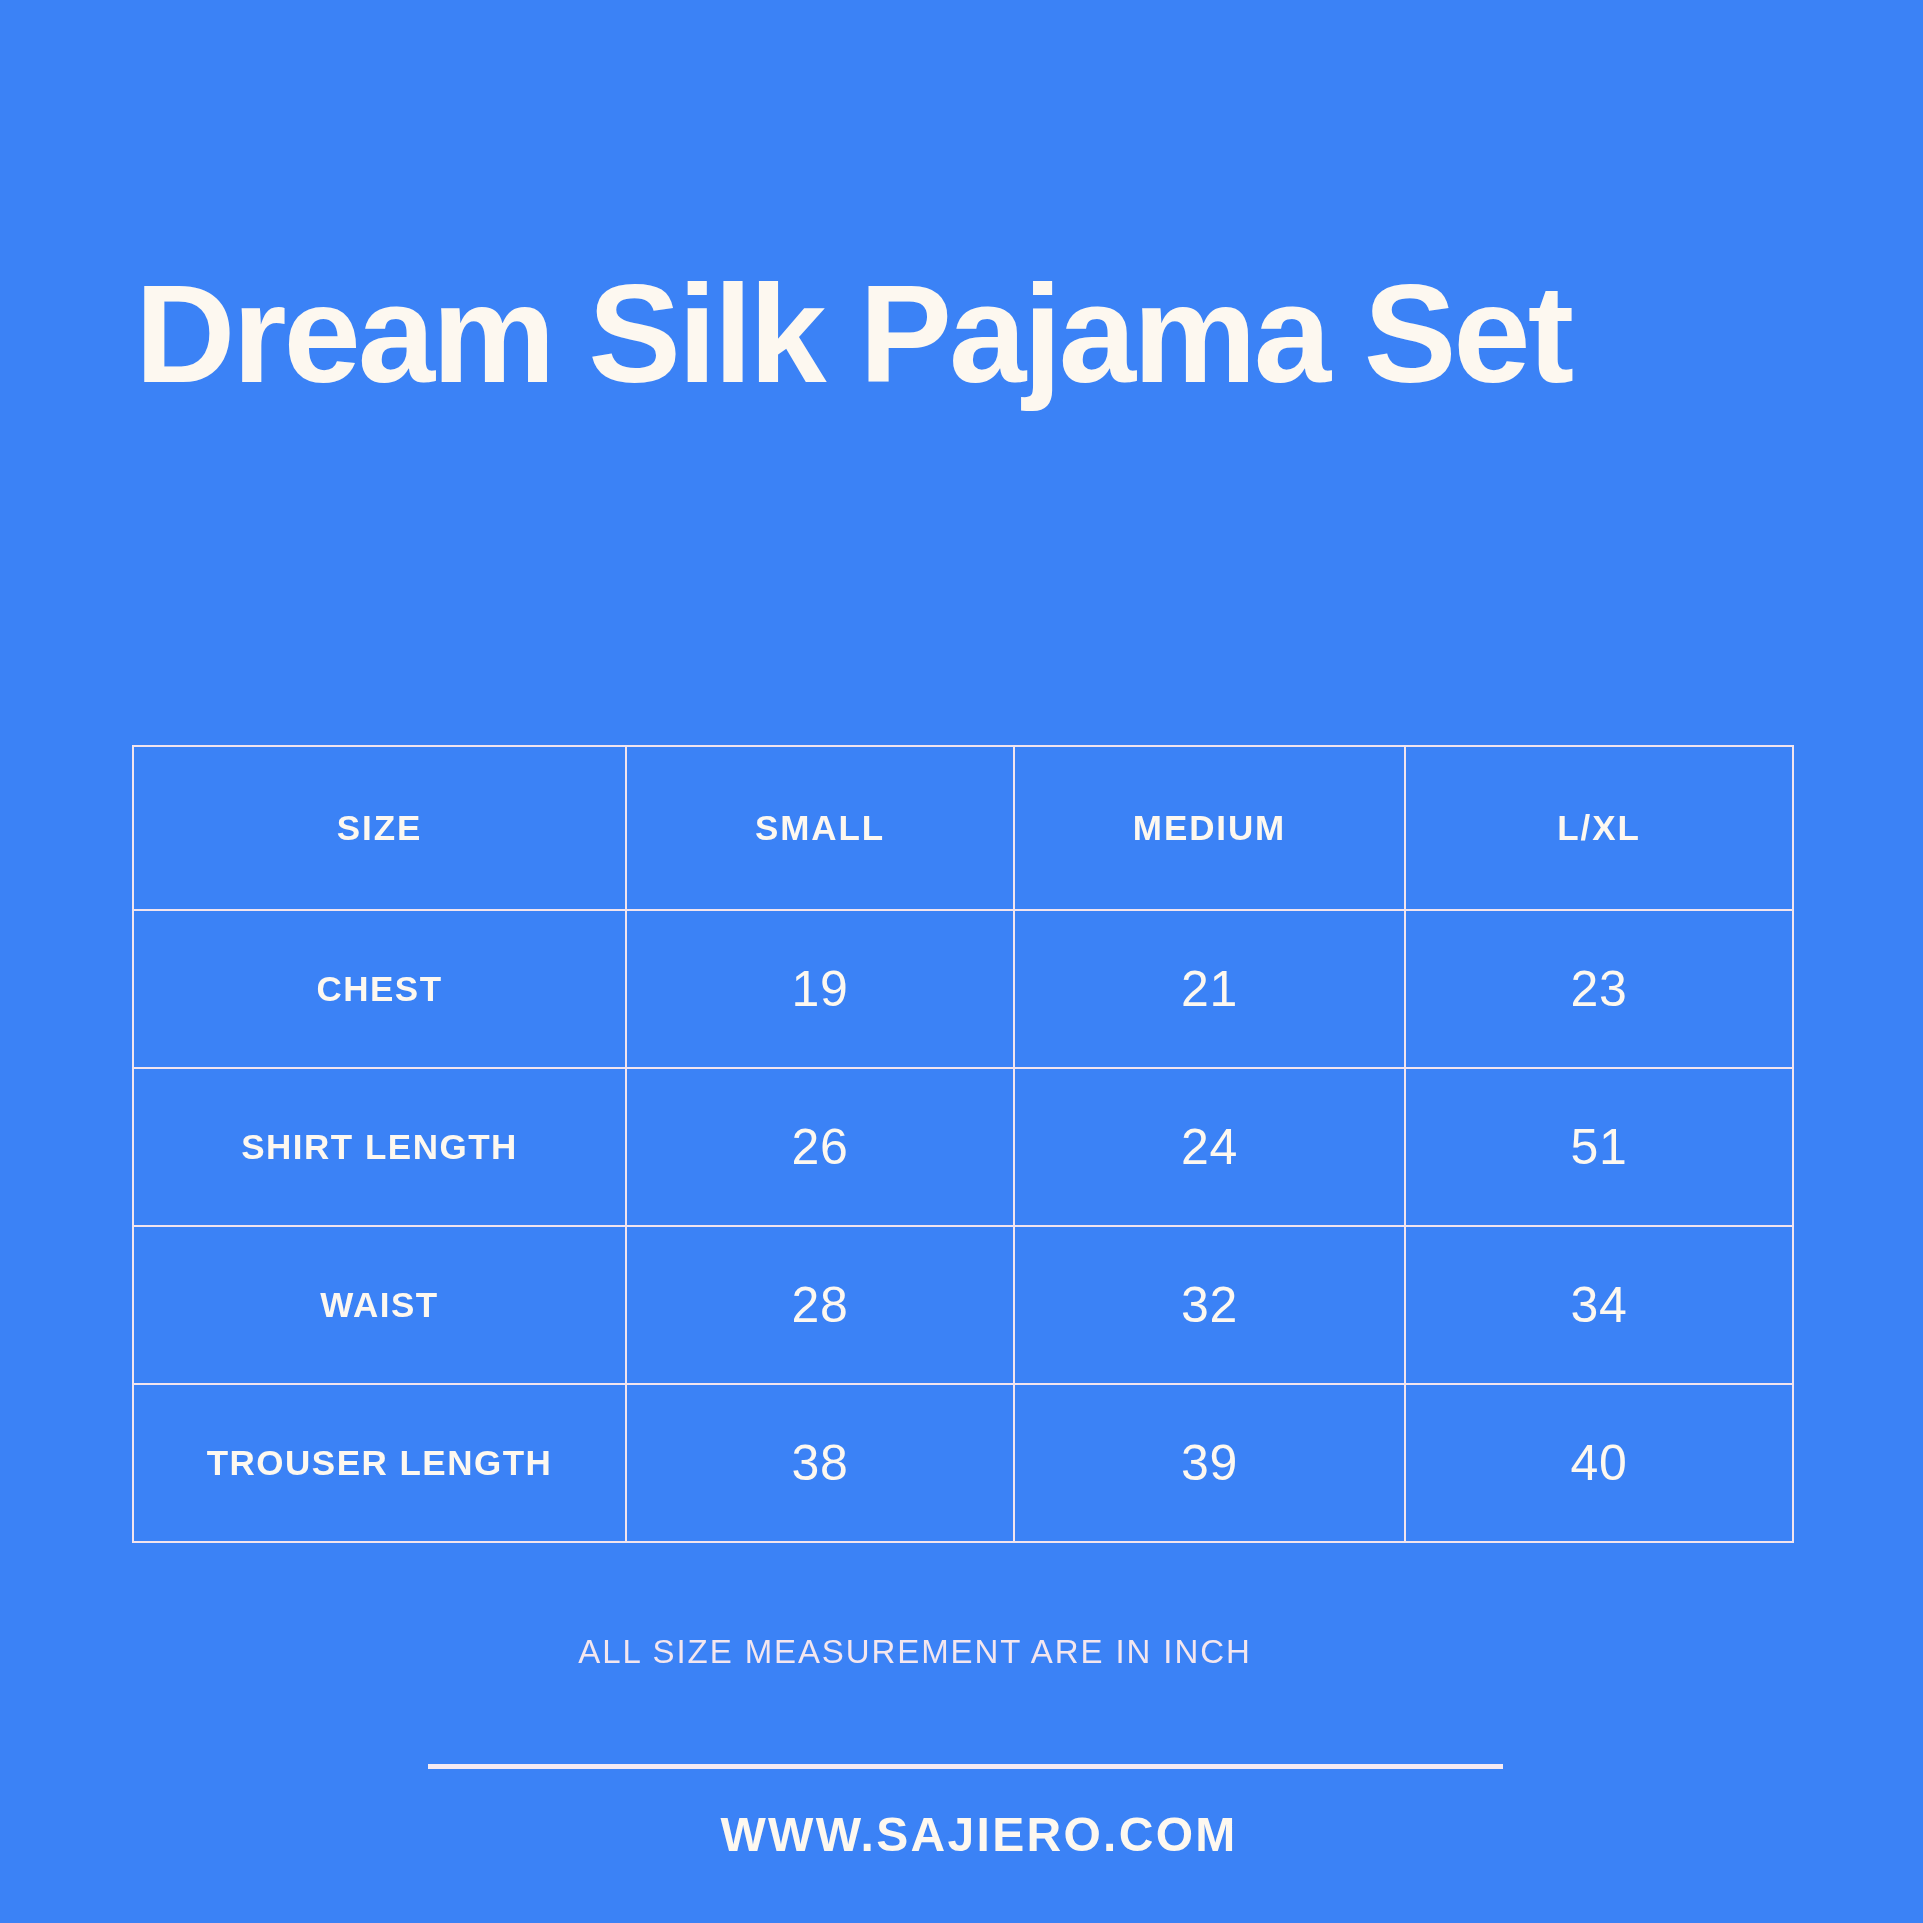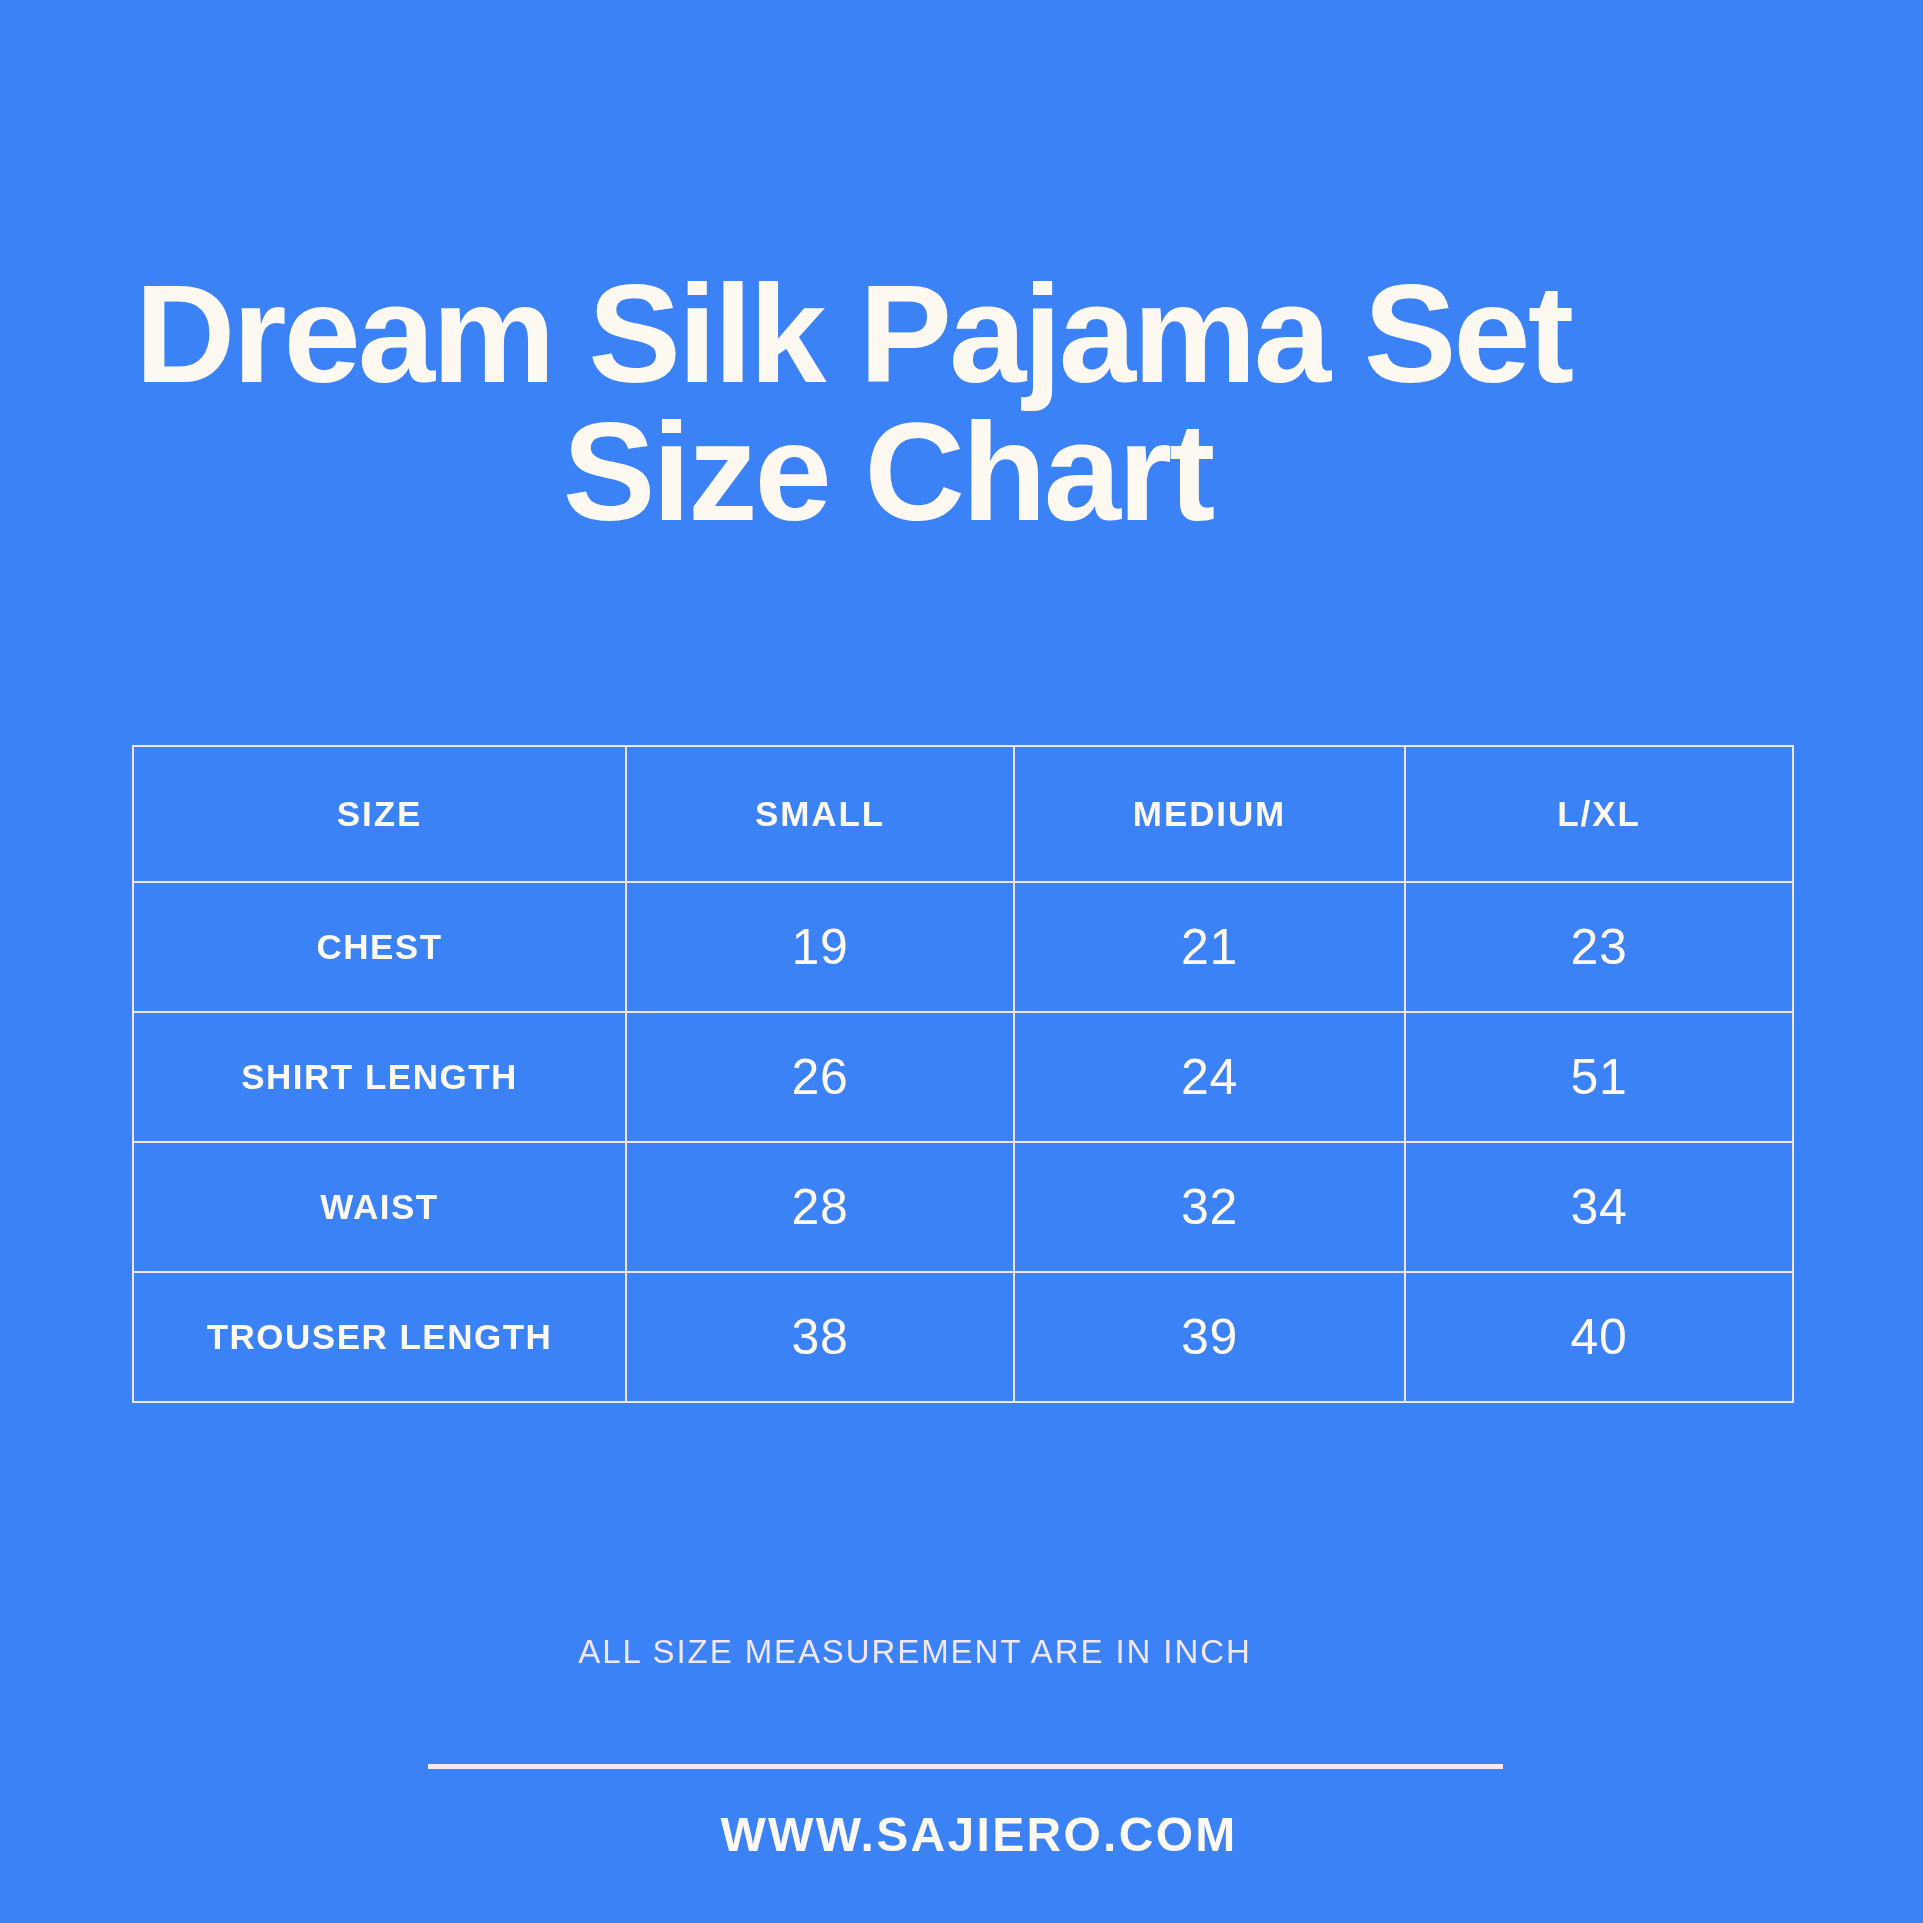--- a/index.html
+++ b/index.html
@@ -70,21 +70,21 @@
   table.size-table col.c-small { width: 388px; }
   table.size-table col.c-medium { width: 391px; }
   table.size-table col.c-lxl   { width: 388px; }
 
   table.size-table th,
   table.size-table td {
     border: 2.3px solid #F2E4EE;
     text-align: center;
     vertical-align: middle;
     color: #FDF8F0;
-    padding: 0;
+    padding: 14px;
   }
 
   table.size-table thead th {
     height: 134px;
     font-size: 35px;
     font-weight: bold;
     letter-spacing: 1.9px;
     font-family: "Liberation Sans", sans-serif;
   }
 
@@ -139,21 +139,20 @@
     letter-spacing: 2.3px;
   }
 </style>
 </head>
 <body>
 
 <div class="poster">
 
   <div class="title-block">
     <div class="title-line title-line-1">Dream Silk Pajama Set</div>
-    <div class="title-line title-line-2">Size Chart</div>
   </div>
 
   <div class="size-table-wrap">
     <table class="size-table">
       <colgroup>
         <col class="c-label">
         <col class="c-small">
         <col class="c-medium">
         <col class="c-lxl">
       </colgroup>

